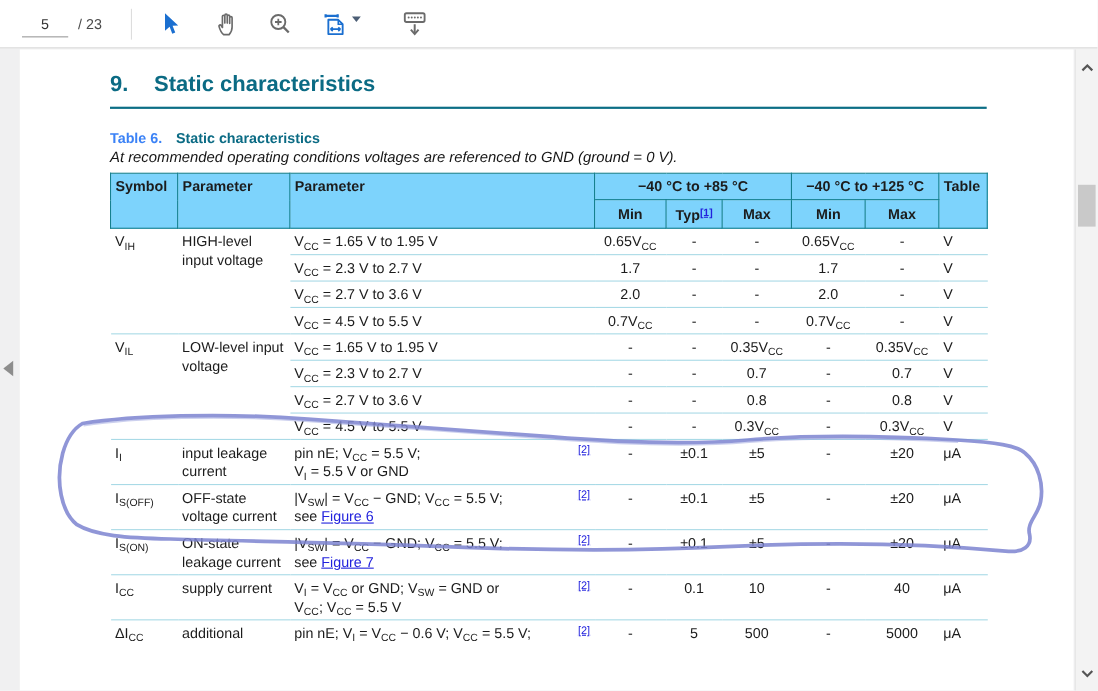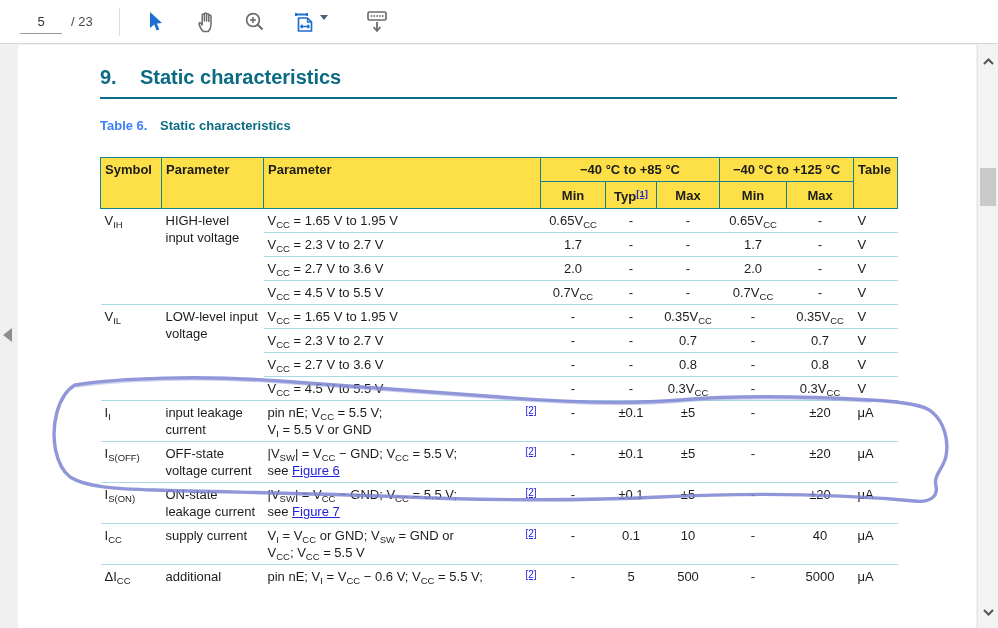--- a/index.html
+++ b/index.html
@@ -34,21 +34,21 @@
   .sec-title{position:absolute;left:82px;top:21px;display:flex;color:#0b6b84;
              font-size:20px;font-weight:bold;}
   .sec-num{width:40px;}
   .sec-rule{position:absolute;left:82px;top:52px;width:797px;height:2px;background:#0c6e86;}
   .cap-line{position:absolute;left:82px;top:73px;font-size:13px;font-weight:bold;color:#3b82f6;}
   .cap-title{position:absolute;left:142px;top:73px;font-size:13px;font-weight:bold;color:#0b6b84;}
   .tbl-note{position:absolute;left:82px;top:90px;font-size:13.5px;font-style:italic;color:#151515;}
   
   table.static{position:absolute;left:82px;top:112px;width:797px;border-collapse:collapse;
                table-layout:fixed;font-size:13px;color:#1c1c1c;}
-  table.static thead th{background:#fde047;border:1px solid #15808f;font-weight:bold;
+  table.static thead th{background:#7dd3fc;border:1px solid #15808f;font-weight:bold;
                         padding:2px 4px;line-height:19px;text-align:left;vertical-align:top;font-size:13px;}
   table.static thead th.c{text-align:center;vertical-align:middle;}
   table.static tbody td{padding:3px 4px;line-height:17px;vertical-align:top;
                         border-top:1px solid #a9dae6;background:#fff;}
   td.c{text-align:center;}
   td.u{padding-left:7px;}
   sub{font-size:9.5px;line-height:0;vertical-align:-3px;}
   .fn{font-size:9.5px;color:#2222dd;text-decoration:underline;vertical-align:4px;cursor:pointer;}
   .lnk{color:#2222dd;text-decoration:underline;cursor:pointer;}
   .cw{display:flex;align-items:flex-start;}
@@ -120,20 +120,21 @@
     <div class="sheet">
 
       <div class="sec-title">
         <span class="sec-num">9.</span>
         <span>Static characteristics</span>
       </div>
       <div class="sec-rule"></div>
 
       <div class="cap-line">Table 6.</div>
       <div class="cap-title">Static characteristics</div>
+      <div class="tbl-note">At recommended operating conditions voltages are referenced to GND (ground = 0 V).</div>
 
       <table class="static">
         <colgroup>
           <col style="width:61px">
             <col style="width:102px">
             <col style="width:277px">
           <col style="width:65px">
             <col style="width:51px">
             <col style="width:63px">
           <col style="width:67px">

